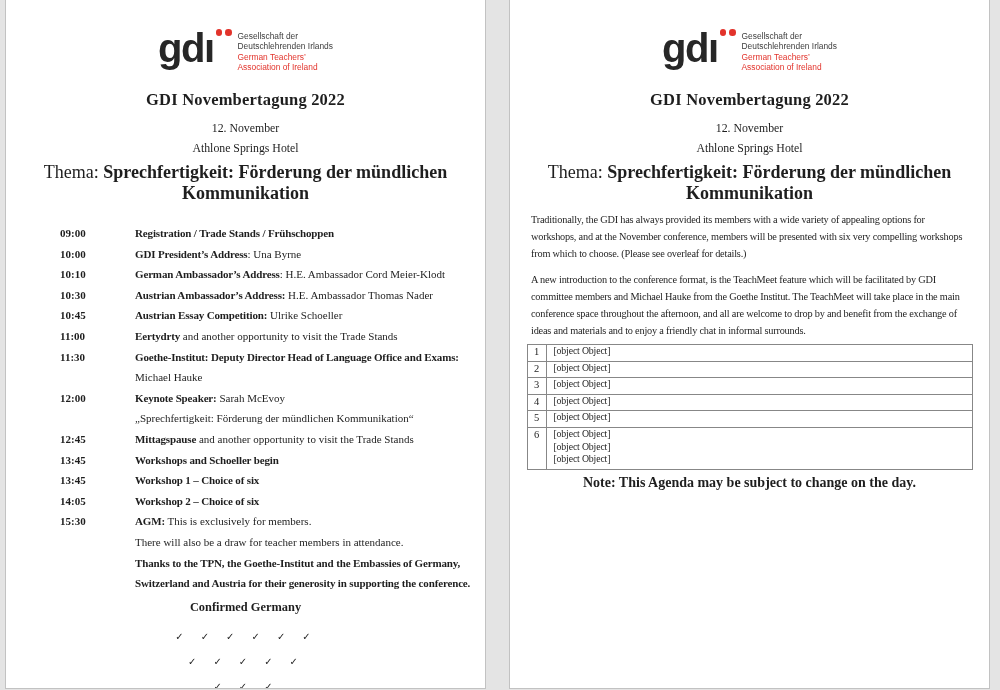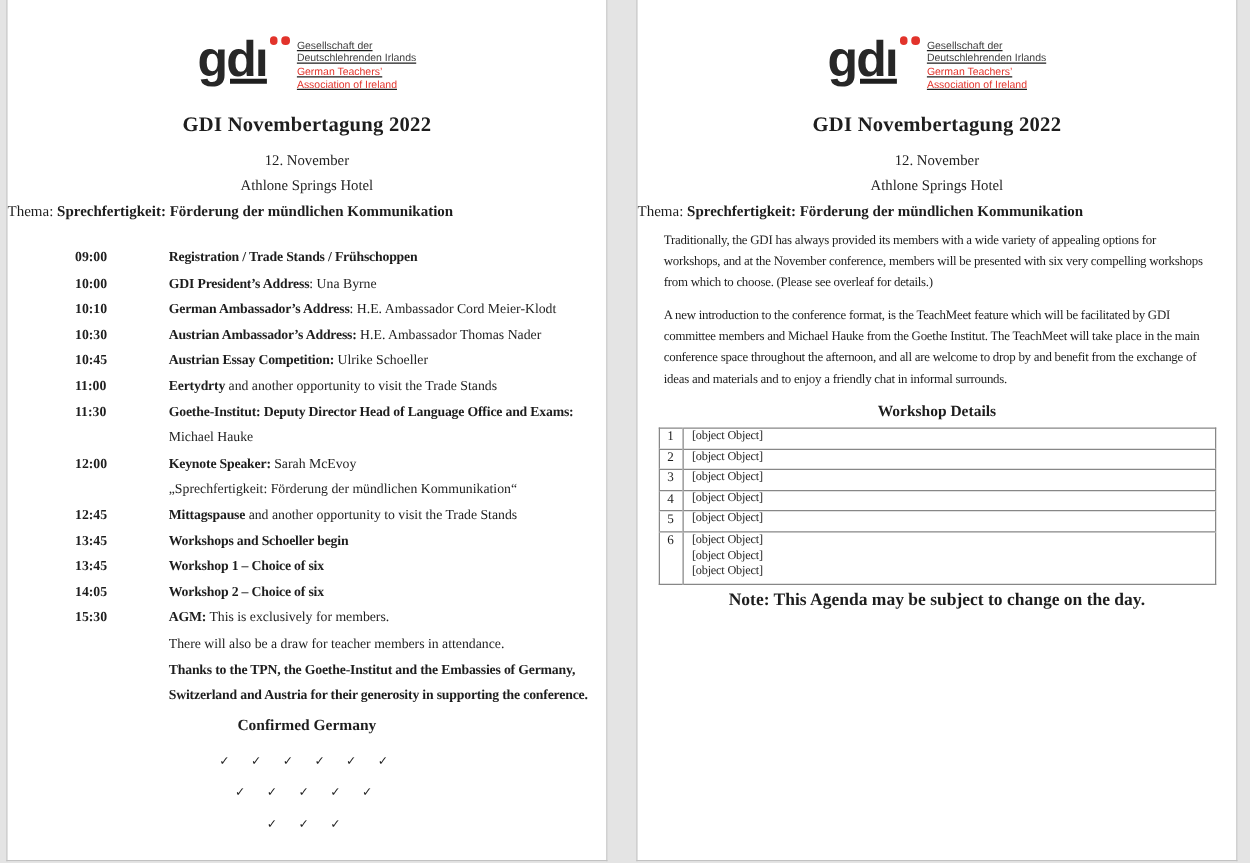--- a/index.html
+++ b/index.html
@@ -10,38 +10,38 @@
     color:#1e1e1e;
   }
   .page{
     position:absolute;top:0;height:689px;width:481px;background:#fff;
     border:1px solid #c2c2c2;border-top:none;box-sizing:border-box;overflow:hidden;
   }
   .page-left{left:5px;}
   .page-right{left:509px;}
 
   
-  .logo-block{display:flex;justify-content:center;align-items:flex-start;margin-top:26px;height:52px;text-decoration:underline;}
+  .logo-block{display:flex;justify-content:center;align-items:flex-start;margin-top:26px;height:52px;}
   .gdi-word{
     font-family:"Liberation Sans","DejaVu Sans",sans-serif;
     font-size:40px;font-weight:bold;line-height:44px;letter-spacing:-1.5px;
     color:#272727;position:relative;padding-right:16px;
   }
   .gdi-dots{position:absolute;top:3px;right:-2px;display:flex;gap:3px;}
   .gdi-dots i{display:block;width:6.5px;height:6.5px;border-radius:50%;}
   .logo-text{
     margin-left:8px;padding-top:5px;
     font-family:"Liberation Sans","DejaVu Sans",sans-serif;
     font-size:8.4px;line-height:10.4px;text-align:left;
   }
   .lt-black .logo-line{color:#3d3d3d;}
   .doc-title{text-align:center;font-size:16.5px;font-weight:bold;margin-top:12px;letter-spacing:0.2px;}
   .doc-date{text-align:center;font-size:11.8px;margin-top:11px;}
   .doc-venue{text-align:center;font-size:11.8px;margin-top:5px;}
-  .doc-thema{text-align:left;font-size:12px;margin-top:6px;}
+  .doc-thema{text-align:center;font-size:18px;margin-top:6px;}
   .doc-thema b{font-weight:bold;}
 
   
   .schedule{margin-top:19px;}
   .sched-row{display:flex;line-height:20.6px;font-size:11px;white-space:nowrap;}
   .sched-time{width:75px;padding-left:54px;font-weight:bold;flex:0 0 auto;box-sizing:content-box;}
   .sched-text b{font-weight:bold;letter-spacing:-0.15px;}
 
   .stands-heading{text-align:center;font-weight:bold;font-size:12.4px;margin-top:6px;}
   .stands{margin-top:9px;}
@@ -200,21 +200,20 @@
   <div class="doc-date">12. November</div>
   <div class="doc-venue">Athlone Springs Hotel</div>
   <div class="doc-thema"><span>Thema: </span><b>Sprechfertigkeit: Förderung der mündlichen Kommunikation</b></div>
 
   <div>
 
   <div class="para">Traditionally, the GDI has always provided its members with a wide variety of appealing options for workshops, and at the November conference, members will be presented with six very compelling workshops from which to choose.  (Please see overleaf for details.)</div>
       <div class="para">A new introduction to the conference format, is the TeachMeet feature which will be facilitated by GDI committee members and Michael Hauke from the Goethe Institut.  The TeachMeet will take place in the main conference space throughout the afternoon, and all are welcome to drop by and benefit from the exchange of ideas and materials and to enjoy a friendly chat in informal surrounds.</div>
     </div>
 
-  <div class="ws-heading">Workshop Details</div>
 
   <table class="ws-table">
     <tbody>
 
     <tr class="ws-row">
         <td class="ws-num">1</td>
         <td class="ws-content">
           <div>
 
           <div class="ws-title"><span class="ws-name"></span><span class="ws-presenter"></span><span class="ws-rest"></span></div>

